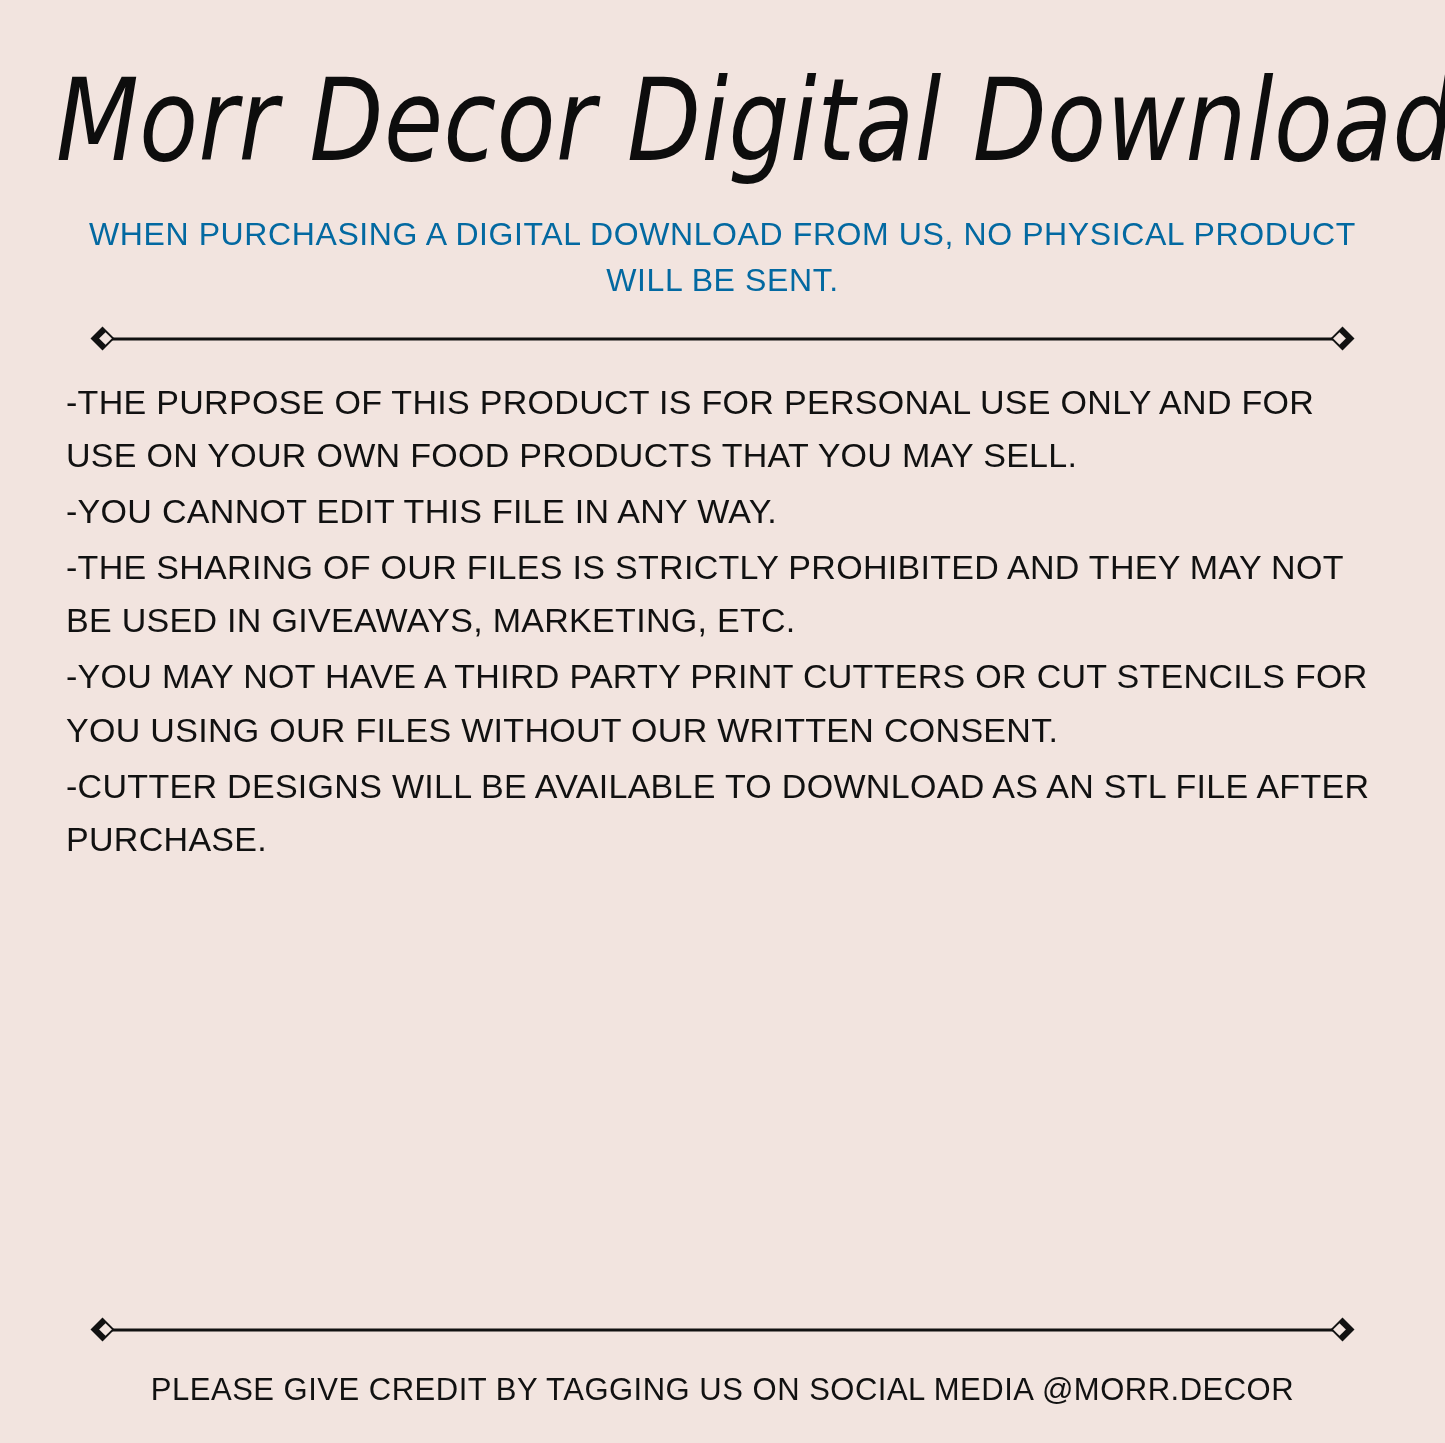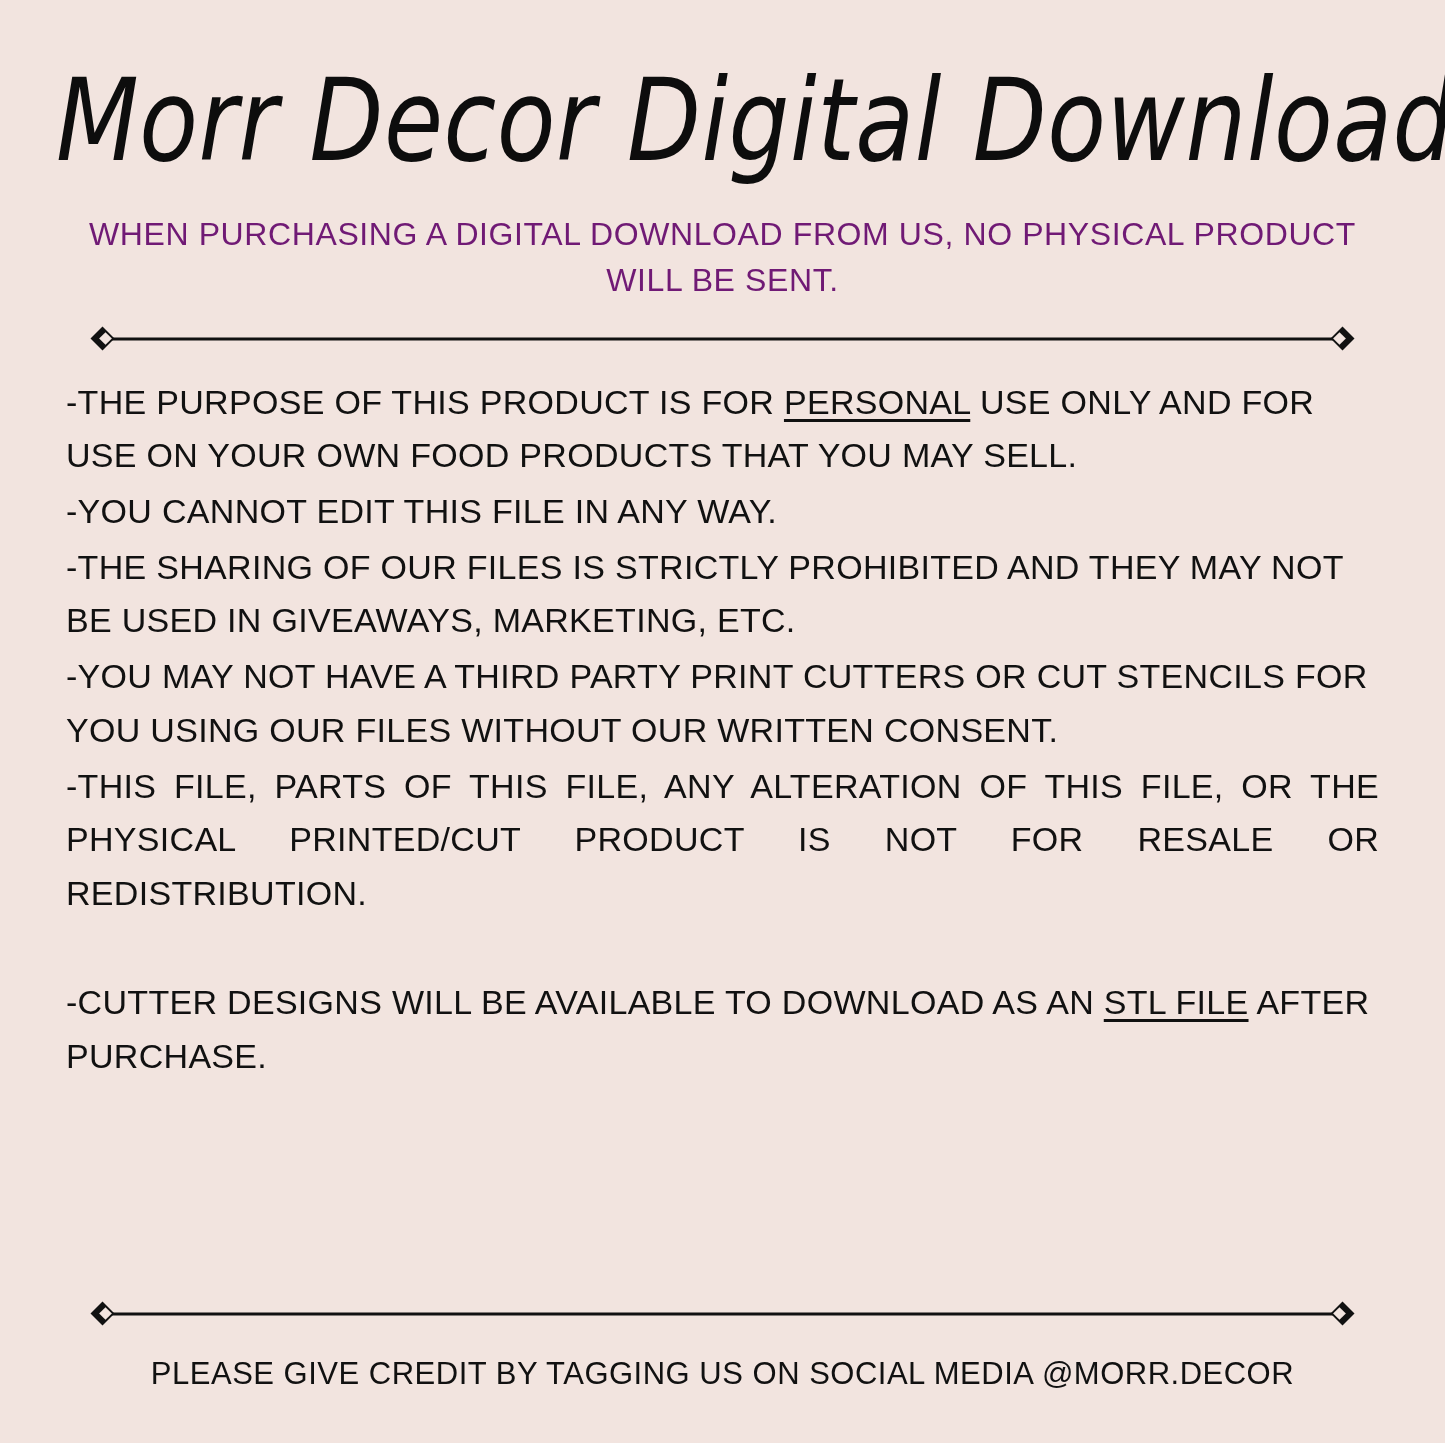--- a/index.html
+++ b/index.html
@@ -43,21 +43,21 @@
   }
 
   
   .intro {
     text-align: center;
     font-size: 32px;
     line-height: 1.45;
     letter-spacing: 0.6px;
     font-weight: 500;
     text-transform: uppercase;
-    color: #701a75;
+    color: #0369a1;
     margin: 0 18px 0 18px;
     font-stretch: condensed;
   }
   .intro p {
     margin: 0;
   }
 
   
   .divider {
     position: relative;
@@ -107,35 +107,34 @@
   }
   .terms .item.justify {
     text-align: justify;
   }
   .terms .item.justify::after {
     content: "";
     display: inline-block;
     width: 100%;
   }
   .u {
-    text-decoration: underline;
     text-underline-offset: 5px;
     text-decoration-thickness: 3px;
   }
 
   
   .footer {
     text-align: center;
     font-size: 31px;
     line-height: 1.5;
     letter-spacing: 0.5px;
     text-transform: uppercase;
     font-weight: 500;
     color: #111111;
-    margin: 6px 30px 16px 30px;
+    margin: 6px 30px 0 30px;
   }
   .footer p { margin: 0; }
 </style>
 </head>
 <body>
 
 <div class="page">
 
   <div class="title">Morr Decor Digital Downloads</div>
 
@@ -149,21 +148,20 @@
     <span class="dia inner-left"></span>
     <span class="dia right"></span>
     <span class="dia inner-right"></span>
   </div>
 
   <div class="terms">
     <p class="item"><span>-The purpose of this product is for </span><span class="u">PERSONAL</span><span> use only and for use on your own food products that you may sell.</span></p>
     <p class="item"><span>-You cannot edit this file in any way.</span></p>
     <p class="item"><span>-The sharing of our files is strictly prohibited and they may not be used in giveaways, marketing, etc.</span></p>
     <p class="item"><span>-You may not have a third party print cutters or cut stencils for you using our files without our written consent.</span></p>
-    <p class="item justify"><span>-This file, parts of this file, any alteration of this file, or the physical printed/cut product is not for resale or redistribution.</span></p>
     <p class="item"><span>-Cutter designs will be available to download as an </span><span class="u">STL FILE</span><span> after purchase.</span></p>
   </div>
 
   <div class="divider">
     <span class="line"></span>
     <span class="dia left"></span>
     <span class="dia inner-left"></span>
     <span class="dia right"></span>
     <span class="dia inner-right"></span>
   </div>

